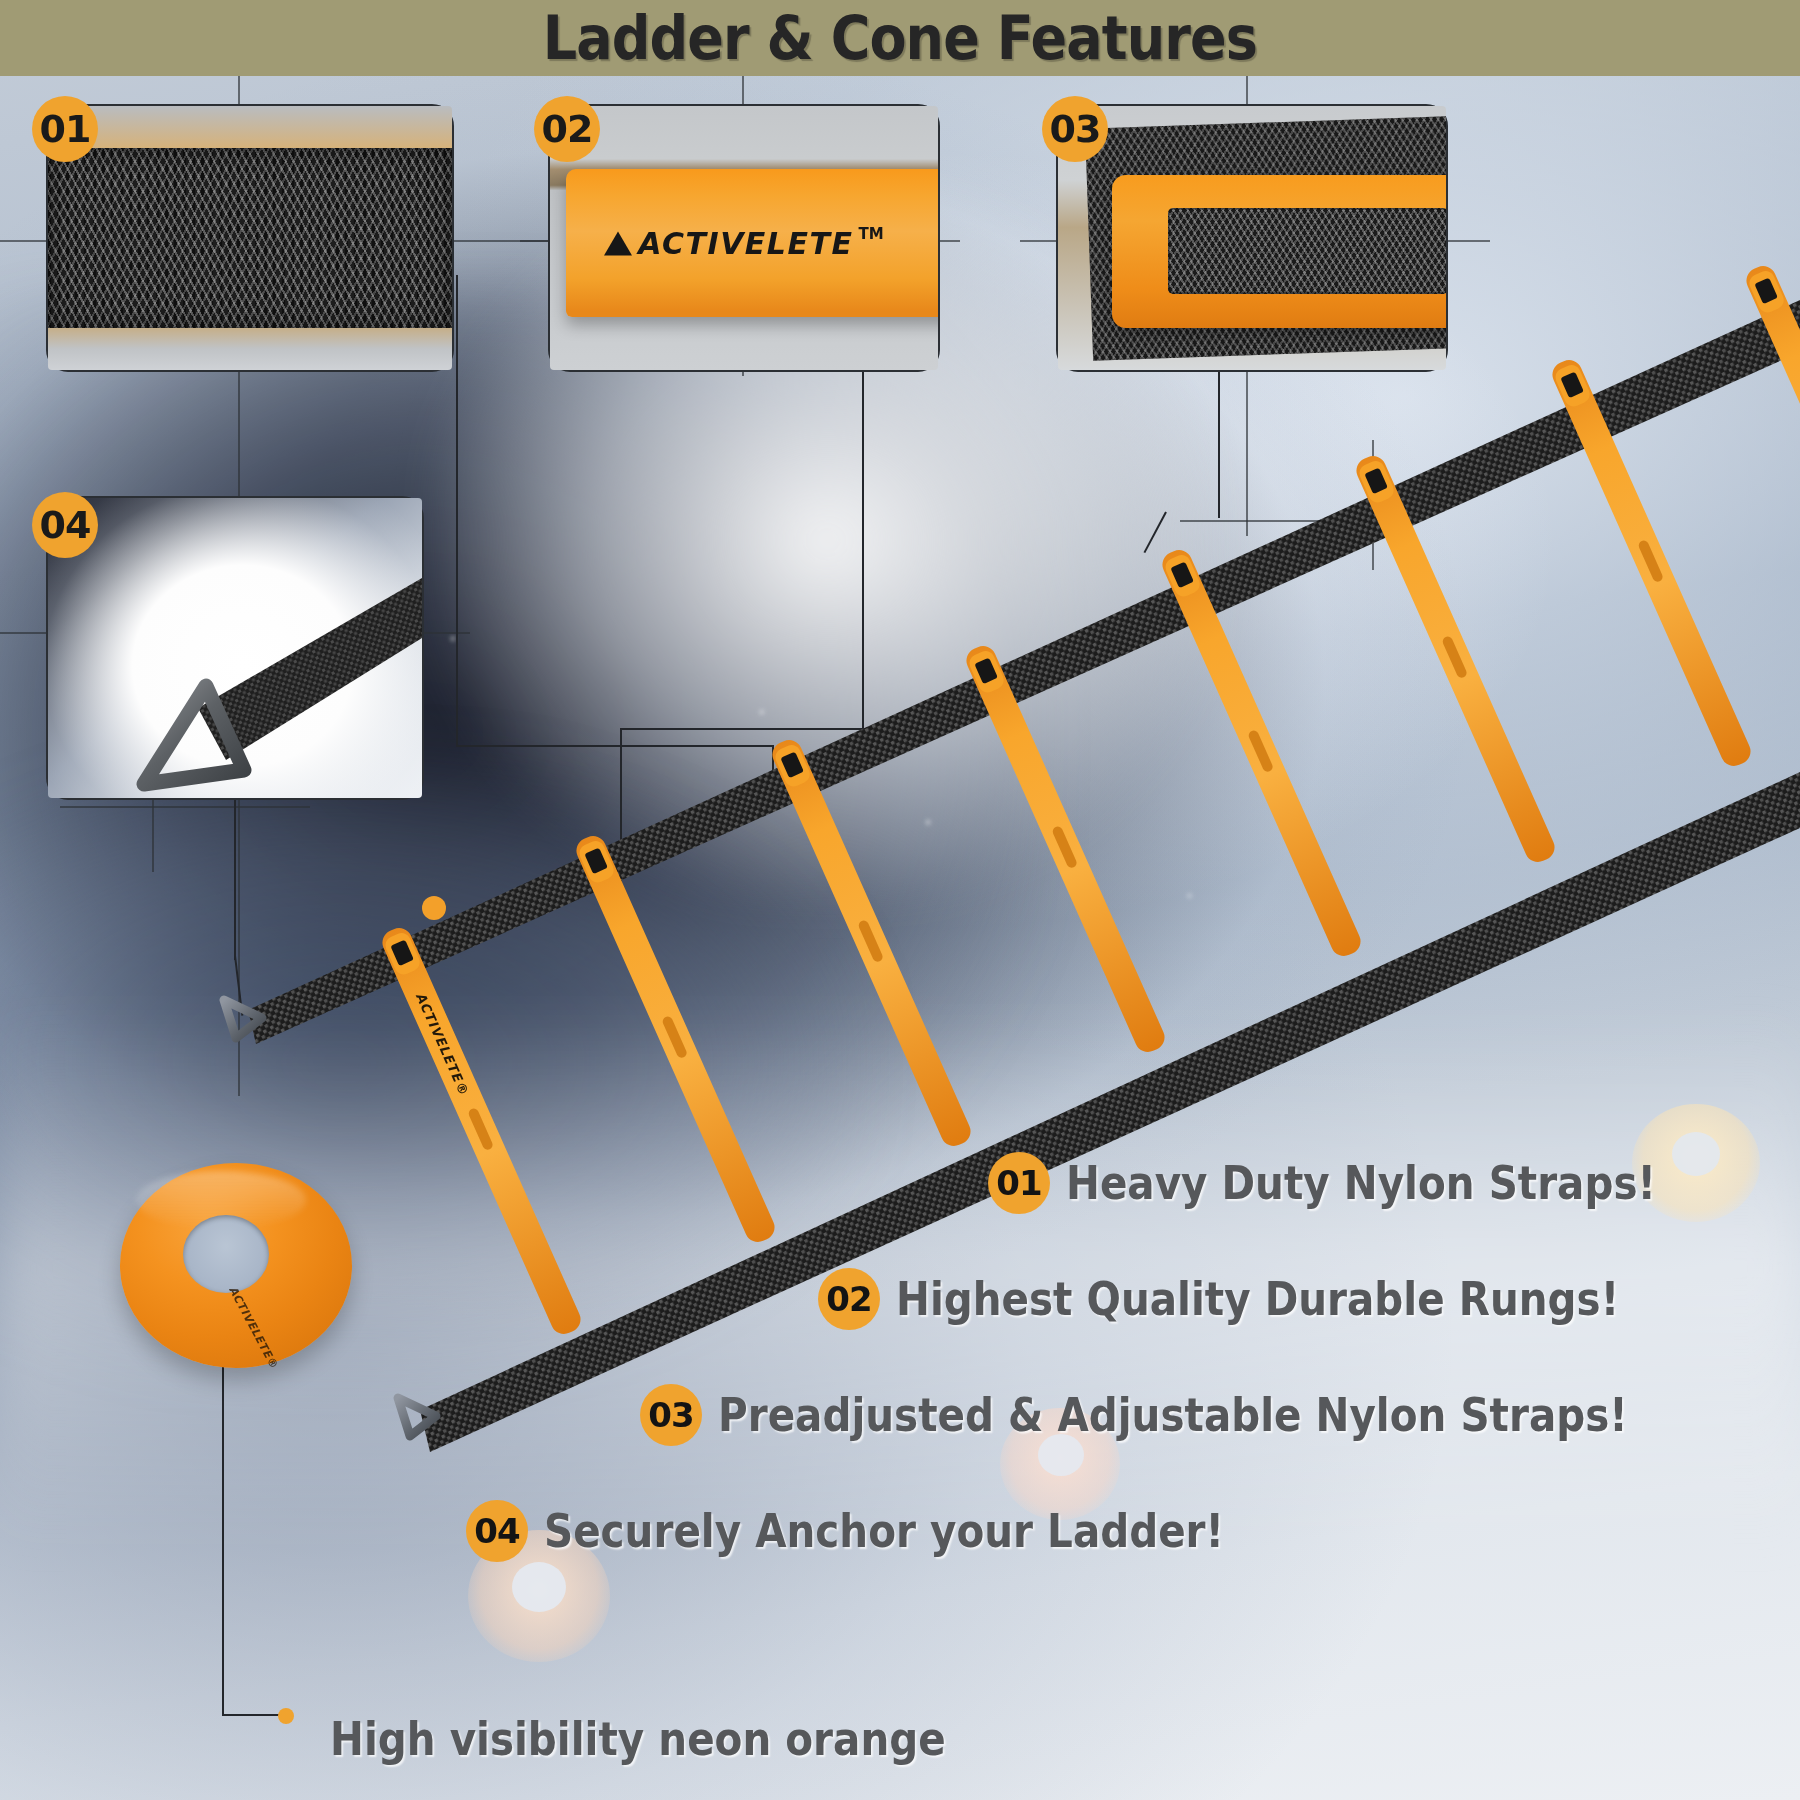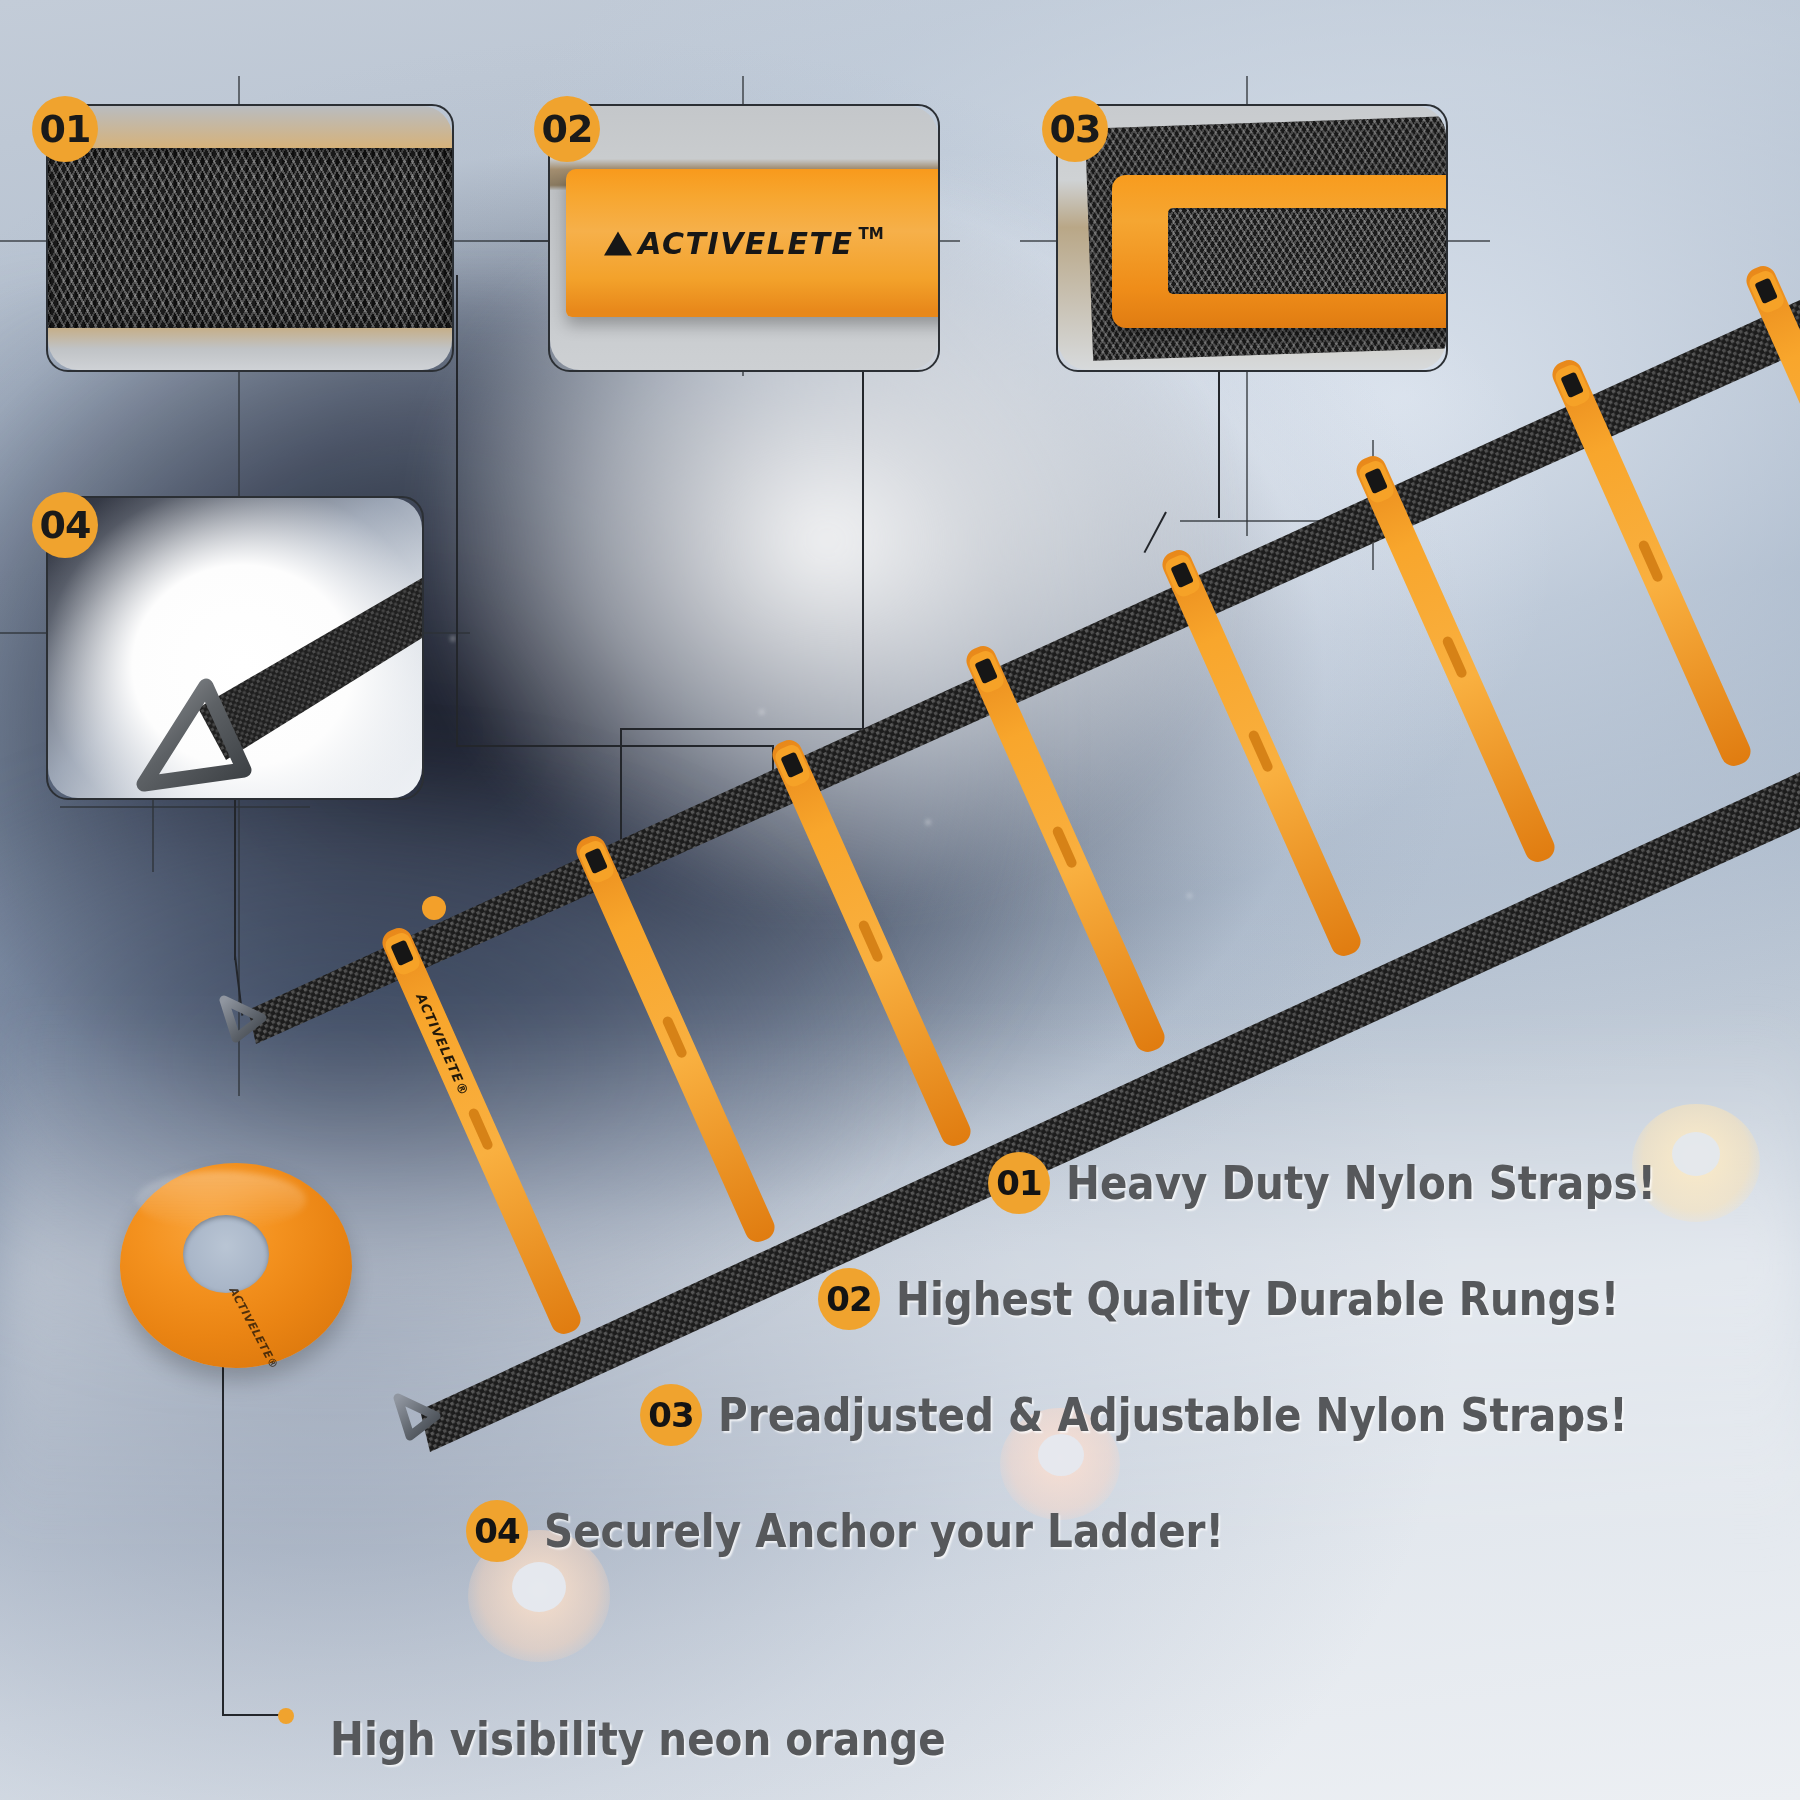--- a/index.html
+++ b/index.html
@@ -76,21 +76,21 @@
   .gl-h{height:2px;}
 
   
   .callout{
     position:absolute;
     border:2.5px solid #2b2f34;
     border-radius:22px;
     overflow:visible;
   }
   .callout-inner{
-    position:absolute;inset:0;border-radius:30px;overflow:hidden;
+    position:absolute;inset:0;border-radius:4px;overflow:hidden;
   }
   .badge{
     position:absolute;
     width:66px;height:66px;border-radius:50%;
     background:#f0a32e;
     display:flex;align-items:center;justify-content:center;
     font-family:"DejaVu Sans", sans-serif;
     font-weight:bold;font-size:38px;color:#1a1a1a;
     z-index:6;letter-spacing:-1px;
   }
@@ -460,14 +460,17 @@
     <div class="feature-text">Preadjusted &amp; Adjustable Nylon Straps!</div>
   </div>
 
   <div class="feature" style="left:466px;top:1500px;">
     <div class="feature-badge">04</div>
     <div class="feature-text">Securely Anchor your Ladder!</div>
   </div>
 
   <div class="bottom-note">High visibility neon orange</div>
 
+  <div class="header">
+    <div class="header-title">Ladder &amp; Cone Features</div>
+  </div>
 
 </div>
 
 </body></html>

